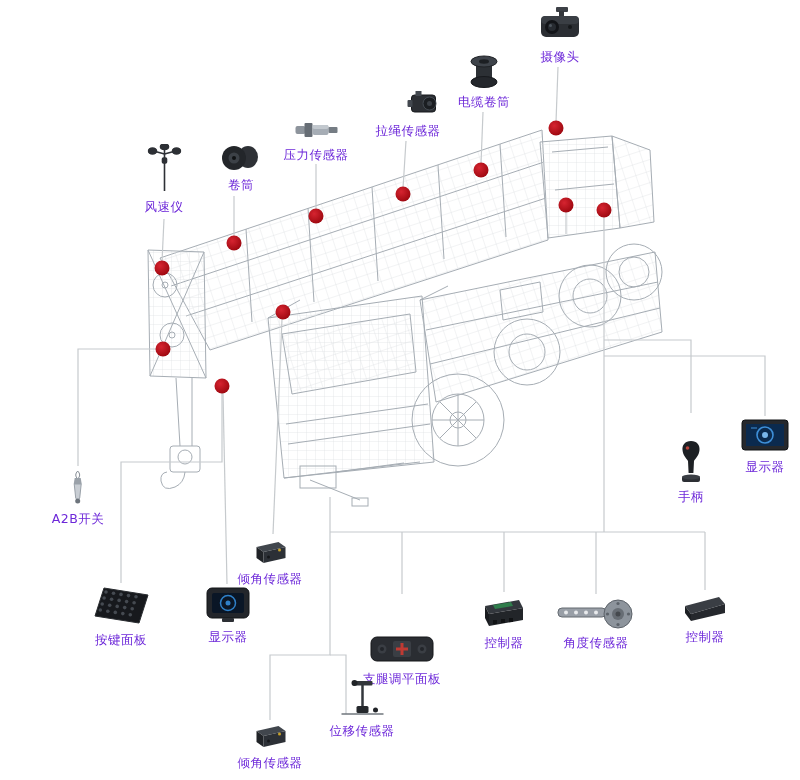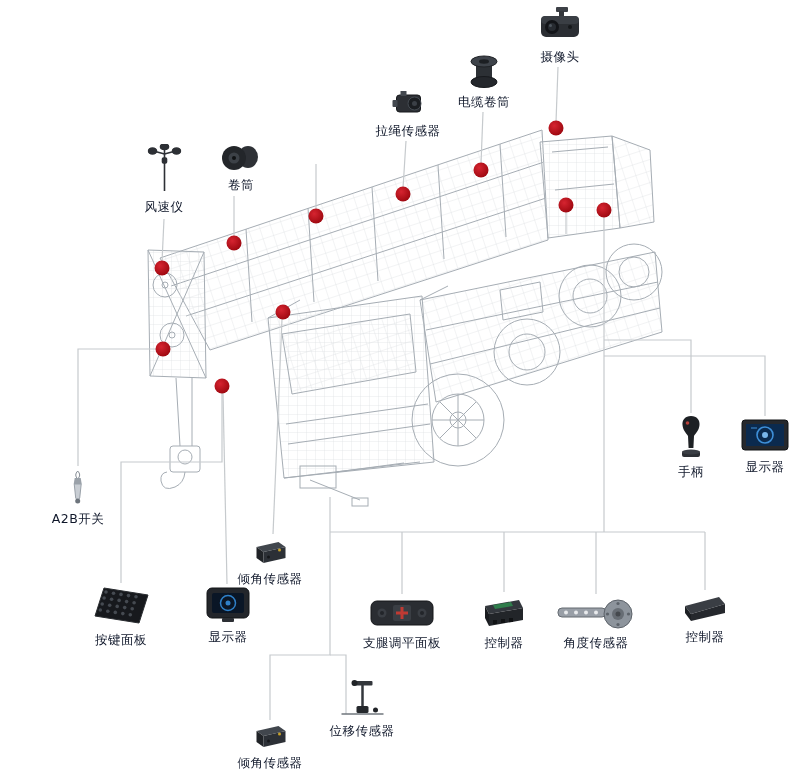--- a/index.html
+++ b/index.html
@@ -9,21 +9,21 @@
     overflow:hidden;
   }
   .stage{position:relative;width:800px;height:780px;background:#fff;}
   svg.layer{position:absolute;left:0;top:0;z-index:1;}
   .component{
     position:absolute;z-index:2;display:flex;flex-direction:column;
     align-items:center;gap:5px;transform:translateX(-50%);
   }
   .component .icon{display:block;line-height:0;}
   .component .label{
-    font-size:12.5px;color:#0f172a;white-space:nowrap;letter-spacing:.5px;
+    font-size:12.5px;color:#6d28d9;white-space:nowrap;letter-spacing:.5px;
   }
 </style>
 </head>
 <body>
 
 <div class="stage">
 
   <svg class="layer" width="800" height="780" viewBox="0 0 800 780">
     <defs>
       <pattern id="mesh" width="9" height="9" patternUnits="userSpaceOnUse">
@@ -162,33 +162,45 @@
       <svg width="36" height="34" viewBox="0 0 36 34">
         <rect x="10" y="6" width="16" height="20" fill="#2c3035"></rect>
         <ellipse cx="18" cy="6.5" rx="13" ry="5.5" fill="#3e434a" stroke="#1f2226"></ellipse>
         <ellipse cx="18" cy="6.5" rx="5" ry="2.2" fill="#1c1f23"></ellipse>
         <ellipse cx="18" cy="27" rx="13" ry="5.5" fill="#24272c" stroke="#17191d"></ellipse>
       </svg>
     </span>
     <span class="label">电缆卷筒</span>
   </div>
 
-  <div class="component" style="left:408px;top:90px;">
+  <div class="component" style="left:408px;top:90px;align-items:flex-end;">
     <span class="icon">
       <svg width="34" height="28" viewBox="0 0 34 28">
         <rect x="5" y="5" width="24" height="17" rx="3" fill="#2c2f34" stroke="#17191c"></rect>
         <circle cx="23" cy="13.5" r="6.5" fill="#1b1e22" stroke="#454b52"></circle>
         <circle cx="23" cy="13.5" r="2.5" fill="#3b4047"></circle>
         <rect x="1" y="10" width="5" height="7" rx="1" fill="#43484f"></rect>
         <rect x="9" y="1" width="6" height="5" fill="#43484f"></rect>
       </svg>
     </span>
     <span class="label">拉绳传感器</span>
   </div>
 
+  <div class="component" style="left:316px;top:118px;">
+    <span class="icon">
+      <svg width="44" height="24" viewBox="0 0 44 24">
+        <rect x="1" y="8" width="10" height="8" rx="2" fill="#8d949c"></rect>
+        <rect x="10" y="5" width="8" height="14" rx="1" fill="#666d75"></rect>
+        <rect x="18" y="7" width="16" height="10" rx="2" fill="#a6adb5"></rect>
+        <rect x="18" y="7" width="16" height="4" rx="2" fill="#c2c8ce"></rect>
+        <rect x="34" y="9" width="9" height="6" rx="1" fill="#757c84"></rect>
+      </svg>
+    </span>
+    <span class="label">压力传感器</span>
+  </div>
 
   <div class="component" style="left:233px;top:144px;margin-left:8px;">
     <span class="icon">
       <svg width="40" height="28" viewBox="0 0 40 28">
         <ellipse cx="27" cy="13" rx="10" ry="11" fill="#2e3136"></ellipse>
         <circle cx="13" cy="14" r="12" fill="#23262a"></circle>
         <circle cx="13" cy="14" r="5.5" fill="#3c4147"></circle>
         <circle cx="13" cy="14" r="2" fill="#101214"></circle>
       </svg>
     </span>
@@ -275,21 +287,21 @@
         <polygon points="4,9 26,4 33,9 11,14" fill="#41464d"></polygon>
         <polygon points="4,9 11,14 11,25 4,20" fill="#202327"></polygon>
         <polygon points="11,14 33,9 33,20 11,25" fill="#2c3036"></polygon>
         <circle cx="27" cy="12" r="1.5" fill="#c9a227"></circle>
         <circle cx="16" cy="19" r="1.5" fill="#15171a"></circle>
       </svg>
     </span>
     <span class="label">倾角传感器</span>
   </div>
 
-  <div class="component" style="left:402px;top:596px;text-align:center;">
+  <div class="component" style="left:402px;top:632px;text-align:center;">
     <span class="icon">
       <svg width="66" height="34" viewBox="0 0 66 34">
         <rect x="2" y="5" width="62" height="24" rx="6" fill="#2a2d32" stroke="#141619"></rect>
         <rect x="24" y="9" width="18" height="16" rx="2" fill="#3a3e44"></rect>
         <path d="M31.5 11 h3 v4.5 h4.5 v3 h-4.5 v4.5 h-3 v-4.5 h-4.5 v-3 h4.5 z" fill="#c03a33"></path>
         <circle cx="13" cy="17" r="4.5" fill="#3a3e44"></circle>
         <circle cx="53" cy="17" r="4.5" fill="#3a3e44"></circle>
         <circle cx="13" cy="17" r="2" fill="#22252a"></circle>
         <circle cx="53" cy="17" r="2" fill="#22252a"></circle>
       </svg>
@@ -336,21 +348,21 @@
     <span class="icon">
       <svg width="48" height="30" viewBox="0 0 48 30">
         <polygon points="4,12 38,3 44,10 10,20" fill="#3a3e44"></polygon>
         <polygon points="4,12 10,20 10,27 4,19" fill="#1c1f23"></polygon>
         <polygon points="10,20 44,10 44,19 10,27" fill="#25282d"></polygon>
       </svg>
     </span>
     <span class="label">控制器</span>
   </div>
 
-  <div class="component" style="left:691px;top:415px;">
+  <div class="component" style="left:691px;top:440px;">
     <span class="icon">
       <svg width="26" height="44" viewBox="0 0 26 44">
         <path d="M13 1 c6 0 9 4 8.5 9 c-0.4 5 -3.5 8 -5.5 11 l-0.6 12 h-4.8 l-0.6 -12 c-2 -3 -5.1 -6 -5.5 -11 C4 5 7 1 13 1 z" fill="#1d2024"></path>
         <circle cx="9.5" cy="8" r="1.8" fill="#b8413a"></circle>
         <rect x="4" y="36" width="18" height="6" rx="2" fill="#2c2f34"></rect>
         <ellipse cx="13" cy="37" rx="9" ry="2.5" fill="#3a3e44"></ellipse>
       </svg>
     </span>
     <span class="label">手柄</span>
   </div>

